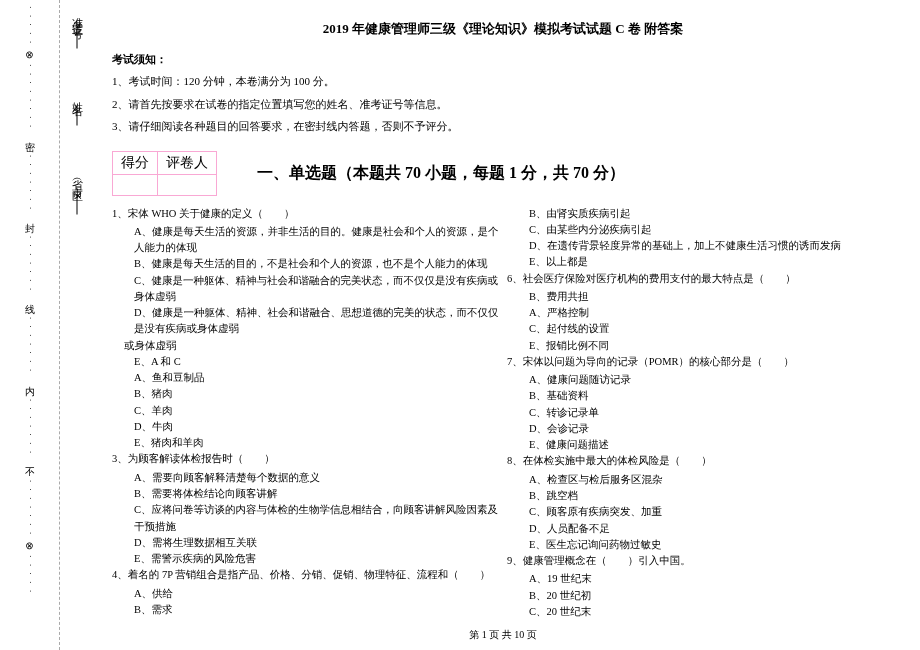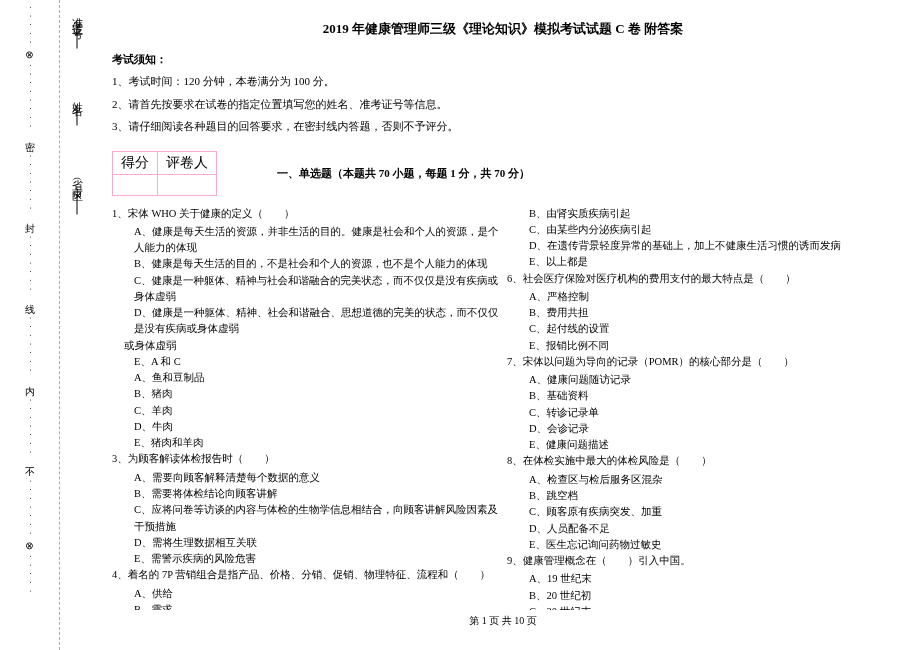--- a/index.html
+++ b/index.html
@@ -22,30 +22,30 @@
     width: 34px; height: 100%; position: relative; font-size: 11px;
   }
   .labelcol .stack {
     position: absolute; left: 50%; transform: translateX(-50%);
     top: 8px; display: flex; flex-direction: column; align-items: center; gap: 40px;
   }
   .labelcol .vlbl { writing-mode: vertical-rl; text-orientation: upright; letter-spacing: 4px; }
   .labelcol .uline { border-bottom: 1px solid #000; width: 20px; height: 0; transform: rotate(90deg); margin: 14px 0; }
   .labelcol .group { display: flex; flex-direction: column; align-items: center; }
   .content {
-    flex: 1; padding: 14px 26px 22px 18px; font-size: 11px;
+    flex: 1; padding: 14px 26px 8px 18px; font-size: 11px;
     display: flex; flex-direction: column;
   }
   .title { text-align: center; font-weight: bold; font-size: 13px; margin: 6px 0 14px; }
   .notice-h { font-weight: bold; margin-bottom: 0; }
   .notice p { margin: 6px 0; line-height: 1.5; }
   .scorebox { display: flex; align-items: center; margin: 10px 0 4px; }
   .scorebox table { border-collapse: collapse; }
   .scorebox td { border: 1px solid #f9a8d4; padding: 2px 8px; font-size: 14px; margin-top: 26px; }
-  .sect-h { text-align: left; font-weight: bold; font-size: 11px; margin-left: 60px; }
+  .sect-h { text-align: left; font-weight: bold; font-size: 16px; margin-left: 40px; }
   .cols { flex: 1; display: flex; gap: 8px; margin-top: 6px; overflow: hidden; }
   .col { flex: 1; line-height: 1.55; font-size: 10.5px; }
   .q { margin-bottom: 2px; }
   .opt { padding-left: 22px; }
   .sub { padding-left: 12px; }
   .footer { text-align: center; font-size: 10px; margin-top: 4px; }
 </style>
 </head>
 <body>
 
@@ -139,22 +139,22 @@
         <div class="opt">B、需求</div>
 
       </div>
 
       <div class="col">
         <div class="opt">B、由肾实质疾病引起</div>
         <div class="opt">C、由某些内分泌疾病引起</div>
         <div class="opt">D、在遗传背景轻度异常的基础上，加上不健康生活习惯的诱而发病</div>
         <div class="opt">E、以上都是</div>
         <div class="q">6、社会医疗保险对医疗机构的费用支付的最大特点是（　　）</div>
+        <div class="opt">B、费用共担</div>
         <div class="opt">A、严格控制</div>
-        <div class="opt">B、费用共担</div>
         <div class="opt">C、起付线的设置</div>
         <div class="opt">E、报销比例不同</div>
         <div class="q">7、宋体以问题为导向的记录（POMR）的核心部分是（　　）</div>
         <div class="opt">A、健康问题随访记录</div>
         <div class="opt">B、基础资料</div>
         <div class="opt">C、转诊记录单</div>
         <div class="opt">D、会诊记录</div>
         <div class="opt">E、健康问题描述</div>
         <div class="q">8、在体检实施中最大的体检风险是（　　）</div>
         <div class="opt">A、检查区与检后服务区混杂</div>

